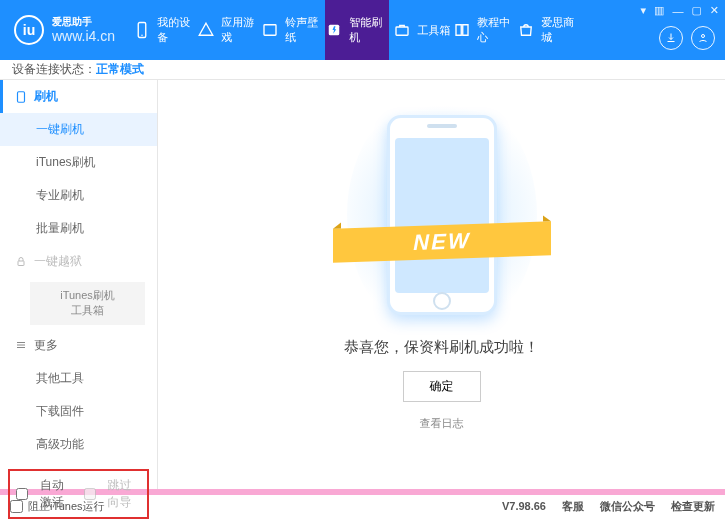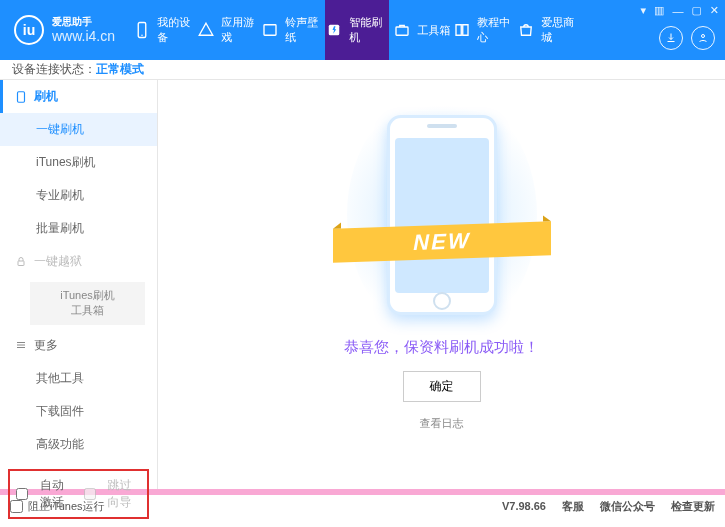--- a/index.html
+++ b/index.html
@@ -49,21 +49,21 @@
 .phone-home { position: absolute; left: 66px; bottom: 10px; width: 18px; height: 18px; border: 2px solid #cfe0ef; border-radius: 50%; }
 .phone-speaker { position: absolute; left: 60px; top: 14px; width: 30px; height: 4px; background: #cfe0ef; border-radius: 2px; }
 .glow { position: absolute; inset: -20px; border-radius: 50%; background: radial-gradient(circle, rgba(120,195,255,0.35) 0%, rgba(255,255,255,0) 70%); z-index: -1; }
 .badge { position: absolute; left: -34px; top: 105px; width: 218px; height: 50px; }
 .ribbon { position: absolute; left: 0; top: 10px; width: 218px; height: 34px; background: #ffc73e; transform: skewY(-2deg); display: flex; align-items: center; justify-content: center; }
 .ribbon::before, .ribbon::after { content:""; position:absolute; top:-6px; width:0;height:0; border-bottom:6px solid #dba217; }
 .ribbon::before { left:0; border-left:8px solid transparent; }
 .ribbon::after { right:0; border-right:8px solid transparent; }
 .ribbon span { font-family: Arial Black, Arial, sans-serif; font-size: 22px; font-weight: 900; color: #fff; letter-spacing: 2px; font-style: italic; }
 
-.msg { margin-top: 18px; font-size: 15px; color: #8b5cf6; }
+.msg { margin-top: 18px; font-size: 15px; color: #404040; }
 .ok-btn { margin-top: 14px; border: 1px solid #ccc; background: #fff; padding: 6px 26px; font-size: 12px; cursor: pointer; }
 .loglink { margin-top: 14px; font-size: 11px; color: #888; cursor: pointer; }
 
 .footer { height: 28px; border-top: 6px solid #f9a8d4; display: flex; align-items: center; padding: 0 10px; font-size: 11px; color: #555; justify-content: space-between; }
 .footer .left { display: flex; align-items: center; gap: 5px; }
 .footer .right { display: flex; align-items: center; gap: 16px; font-weight: bold; }
 </style>
 </head>
 <body>
 

